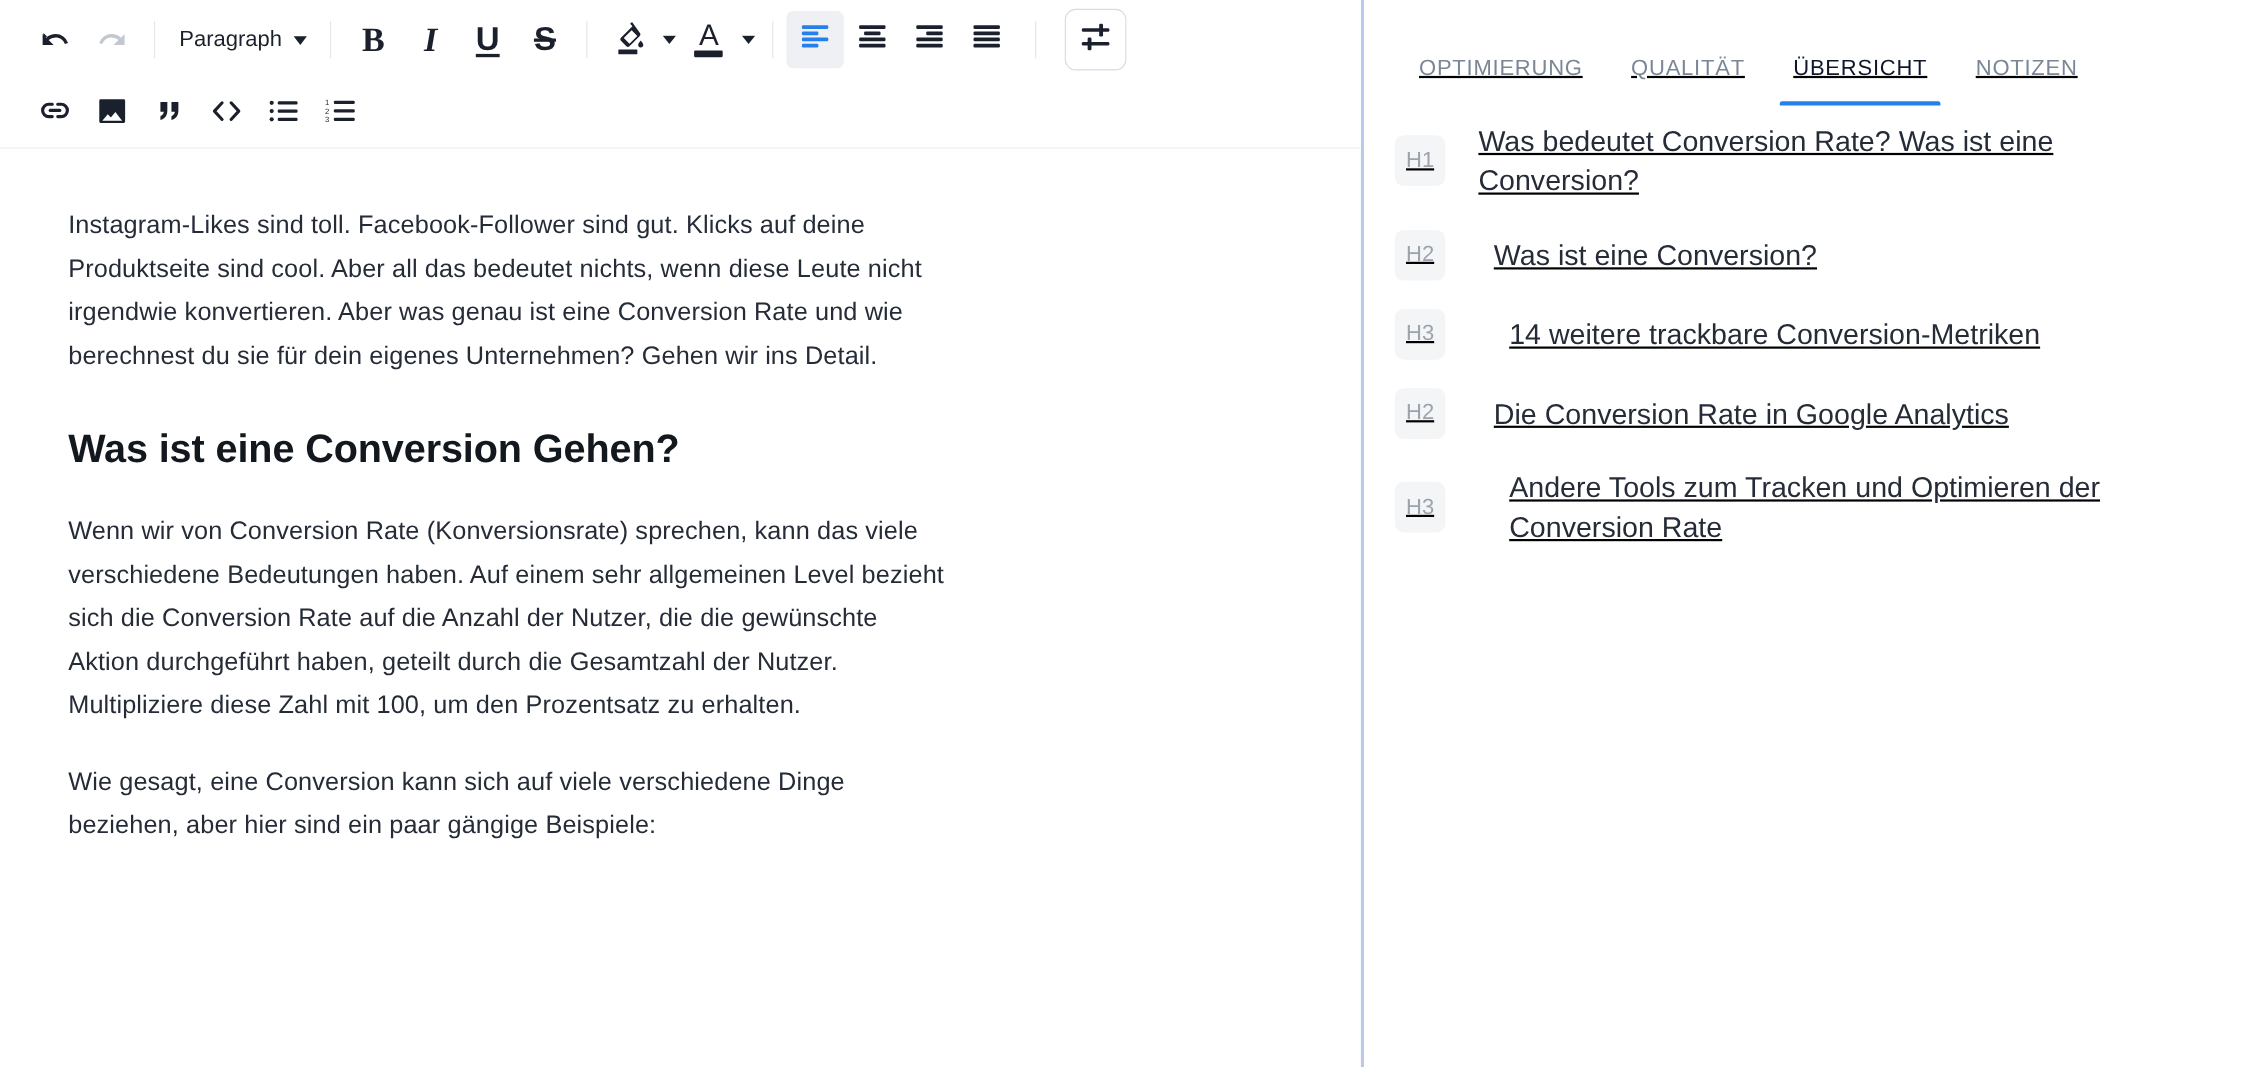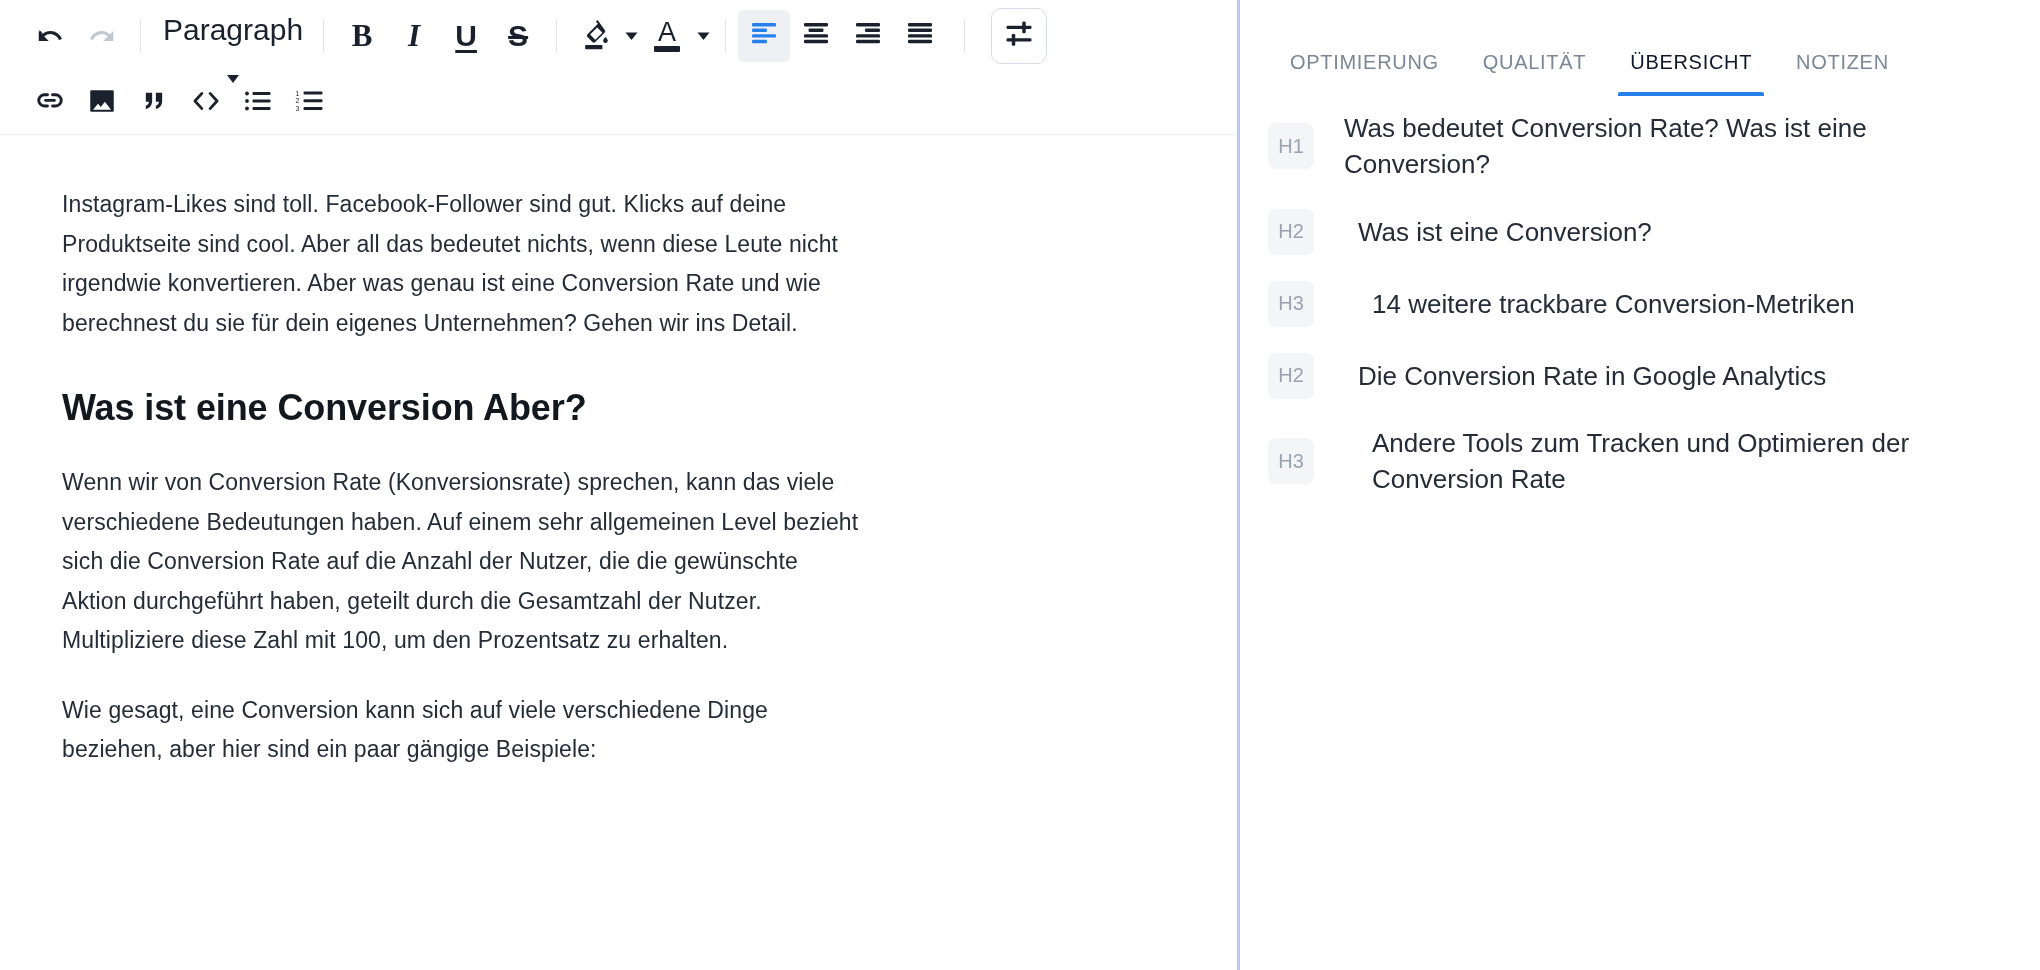--- a/index.html
+++ b/index.html
@@ -40,22 +40,22 @@
   }
   .tb-caret {
     width: 20px; height: 52px;
     display: flex; align-items: center; justify-content: center;
     cursor: pointer; color: #1b212c; flex: 0 0 20px;
   }
   .tb-caret svg { display: block; }
   .para-btn {
     display: flex; align-items: center; gap: 10px;
     height: 46px; padding: 0 8px 0 10px;
-    font-size: 30px; color: #1b212c; cursor: pointer;
-    border-radius: 6px; white-space: nowrap; flex-direction: column;
+    font-size: 20px; color: #1b212c; cursor: pointer;
+    border-radius: 6px; white-space: nowrap;
   }
   .tune-btn {
     display: flex; align-items: center; justify-content: center;
     width: 56px; height: 56px;
     border: 1px solid #d5dce8; border-radius: 10px;
     margin-left: 14px; color: #1b212c; cursor: pointer;
     flex: 0 0 56px;
   }
   .tb-spacer { flex: 1 1 auto; }
   .toolbar-divider {
@@ -93,21 +93,21 @@
   }
 
   
   .v-divider {
     width: 3px; height: 970px; background: #b9cbe8;
     flex: 0 0 3px;
   }
 
   
   .outline-pane {
-    flex: 1 1 auto; height: 687px; background: #fff;
+    flex: 1 1 auto; height: 687px; background: #fff; text-decoration: underline;
   }
   .tabs {
     display: flex; align-items: flex-end;
     height: 96px; padding: 0 0 0 28px; gap: 0;
   }
   .tab {
     font-size: 20px; letter-spacing: .7px;
     color: #7b8796; padding: 0 22px 22px;
     cursor: pointer; position: relative; white-space: nowrap;
   }
@@ -342,21 +342,21 @@
 
         <div class="tb-spacer"></div>
       </div>
 
       <div class="toolbar-divider"></div>
     </div>
 
     <div class="doc">
       <div class="doc-col">
         <p>Instagram-Likes sind toll. Facebook-Follower sind gut. Klicks auf deine Produktseite sind cool. Aber all das bedeutet nichts, wenn diese Leute nicht irgendwie konvertieren. Aber was genau ist eine Conversion Rate und wie berechnest du sie für dein eigenes Unternehmen? Gehen wir ins Detail.</p>
-        <h2>Was ist eine Conversion Aber?</h2>
+        <h2>Was ist eine Conversion Gehen?</h2>
         <p>Wenn wir von Conversion Rate (Konversionsrate) sprechen, kann das viele verschiedene Bedeutungen haben. Auf einem sehr allgemeinen Level bezieht sich die Conversion Rate auf die Anzahl der Nutzer, die die gewünschte Aktion durchgeführt haben, geteilt durch die Gesamtzahl der Nutzer. Multipliziere diese Zahl mit 100, um den Prozentsatz zu erhalten.</p>
         <p>Wie gesagt, eine Conversion kann sich auf viele verschiedene Dinge beziehen, aber hier sind ein paar gängige Beispiele:</p>
       </div>
     </div>
   </div>
 
   <div class="v-divider"></div>
 
   <div class="outline-pane">
 

